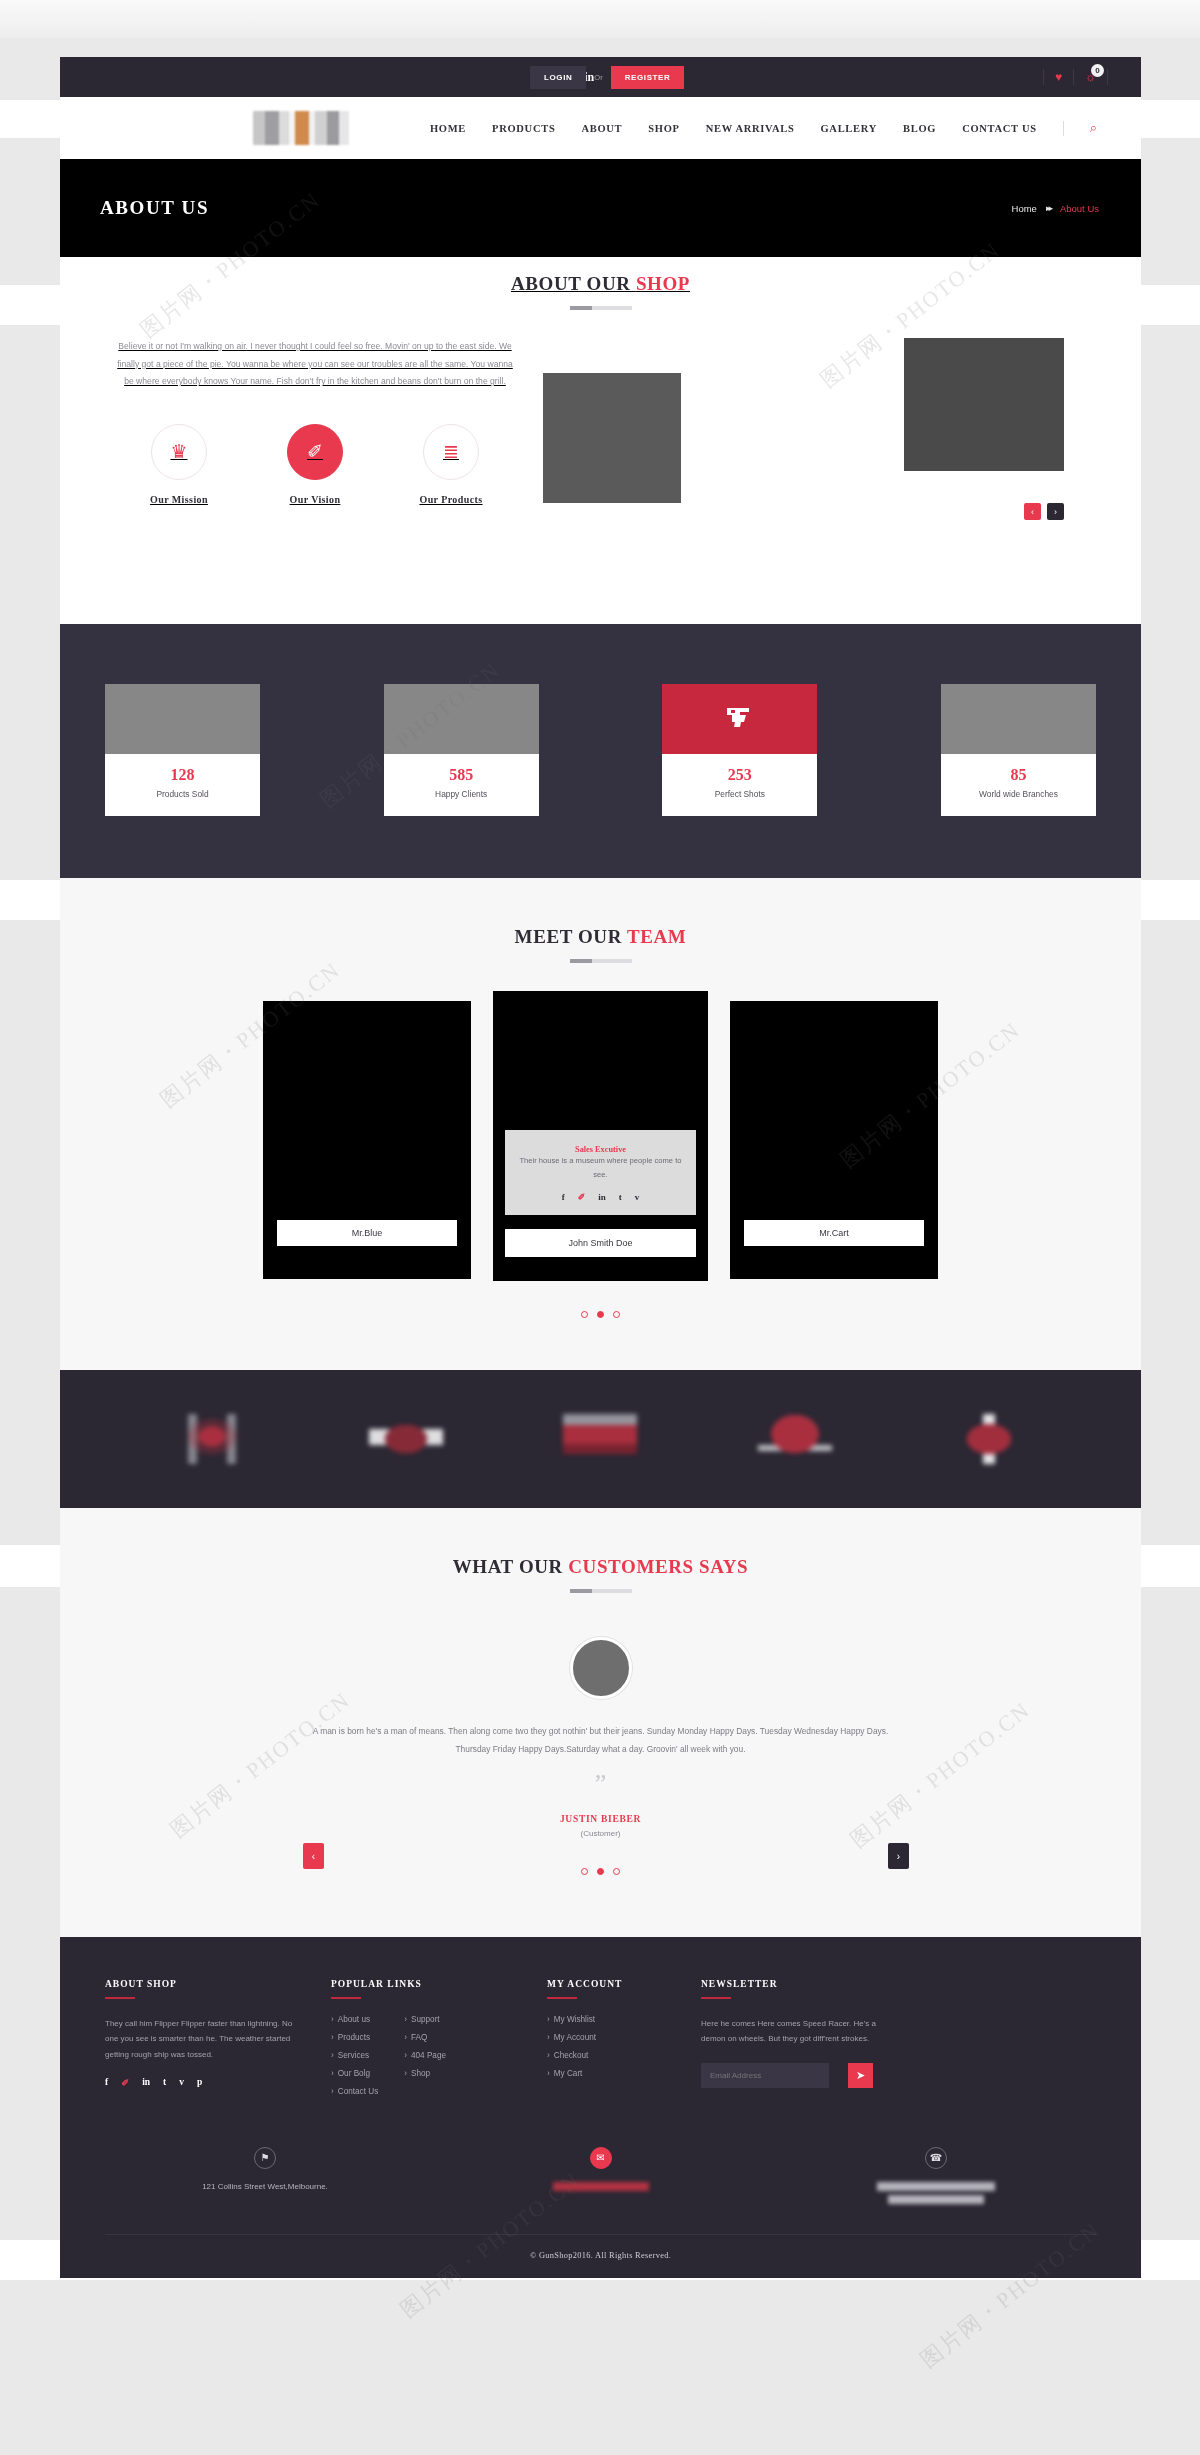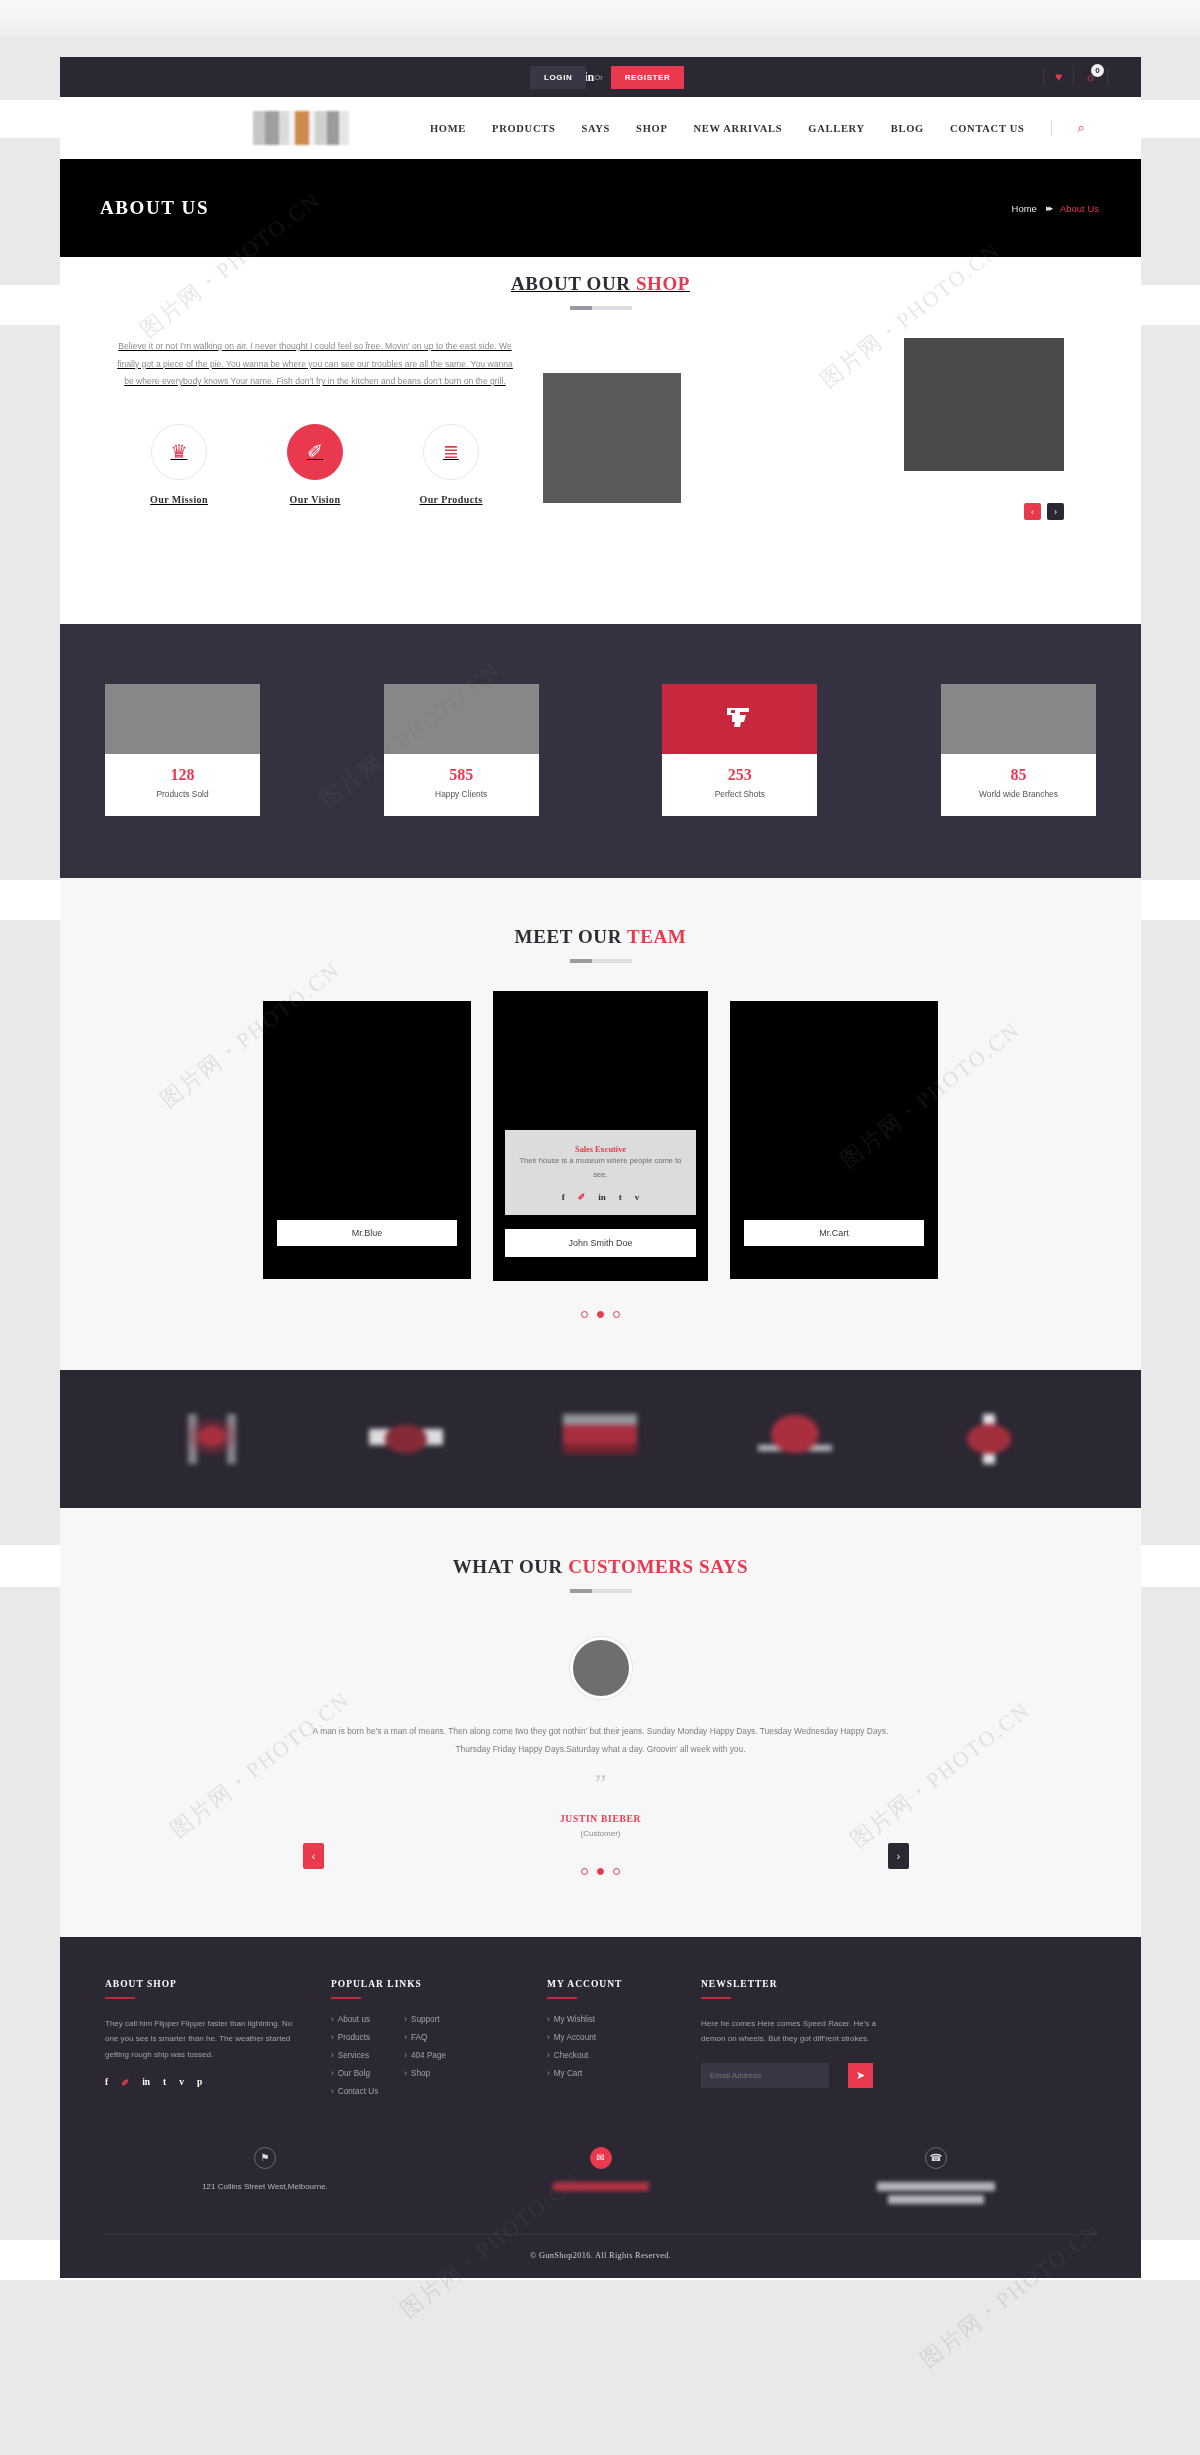--- a/index.html
+++ b/index.html
@@ -334,21 +334,21 @@
       </span>
       <span class="tr-sep"></span>
     </div>
   </div>
 
   <div class="header">
     <div class="logo"></div>
     <div class="nav">
       <a href="#">HOME</a>
       <a href="#">PRODUCTS</a>
-      <a href="#">SAYS</a>
+      <a href="#">ABOUT</a>
       <a href="#">SHOP</a>
       <a href="#">NEW ARRIVALS</a>
       <a href="#">GALLERY</a>
       <a href="#">BLOG</a>
       <a href="#">CONTACT US</a>
       <span class="nav-sep"></span>
       <span class="search-ic">⌕</span>
     </div>
   </div>
 

